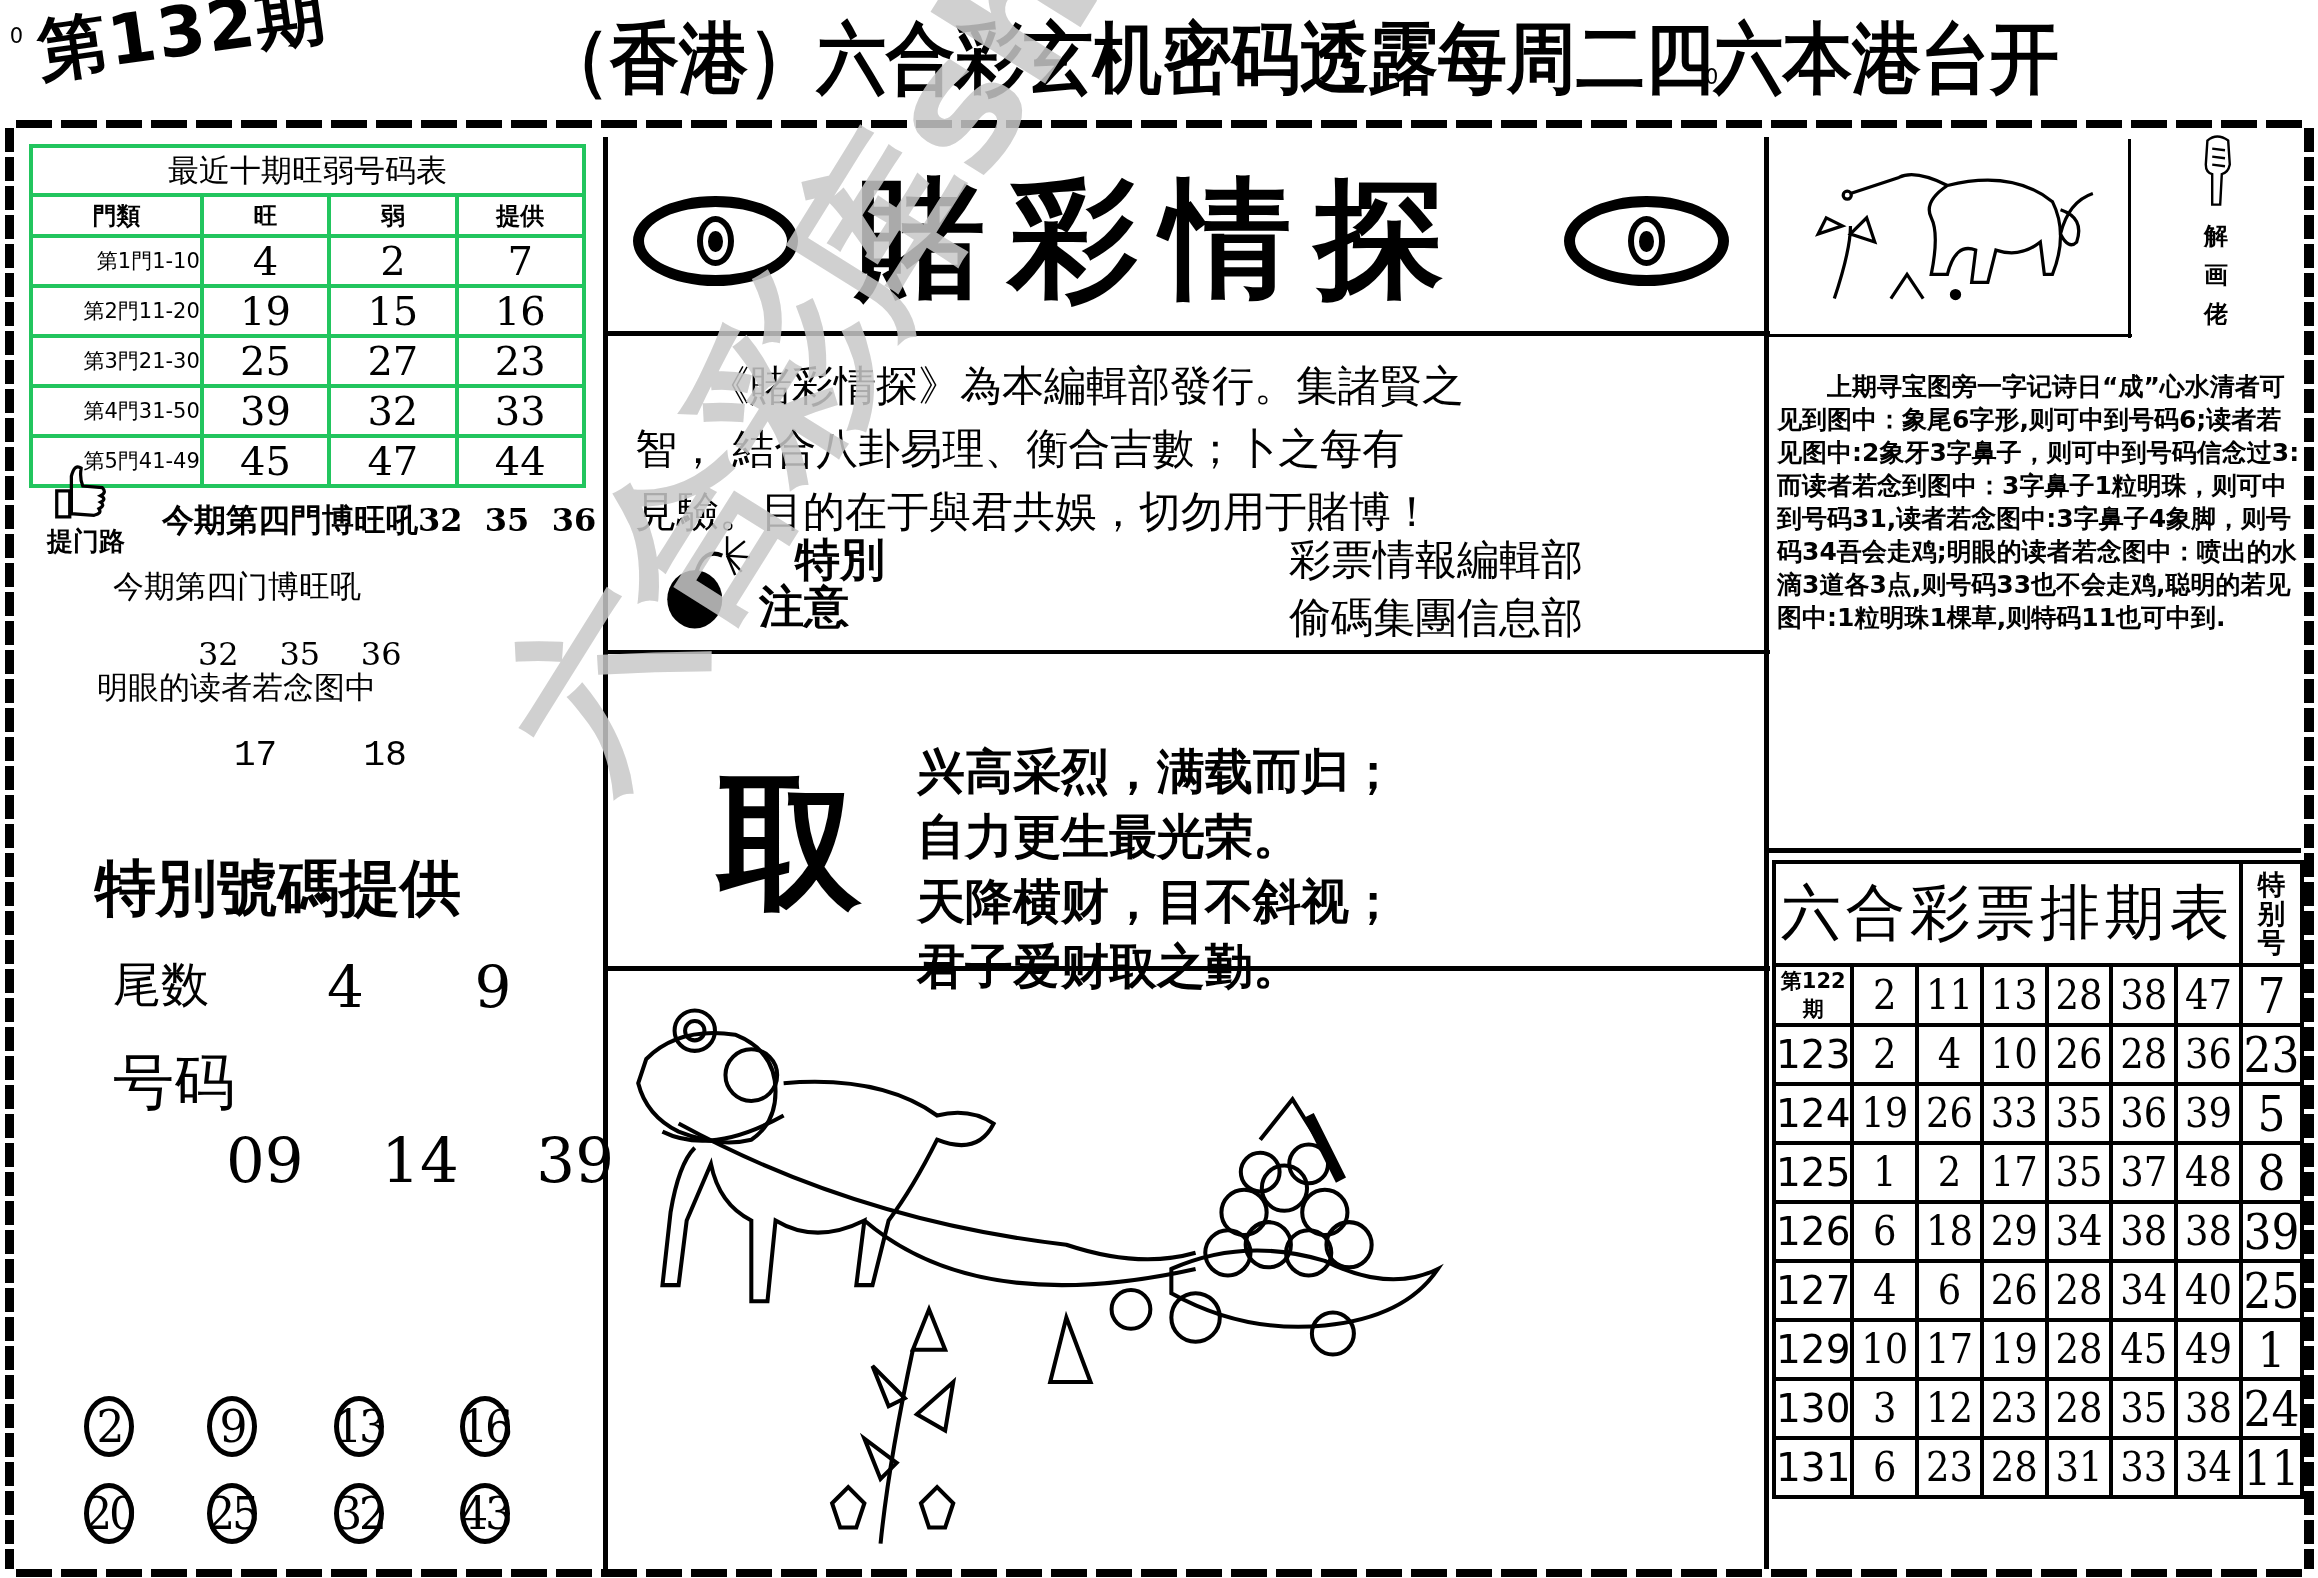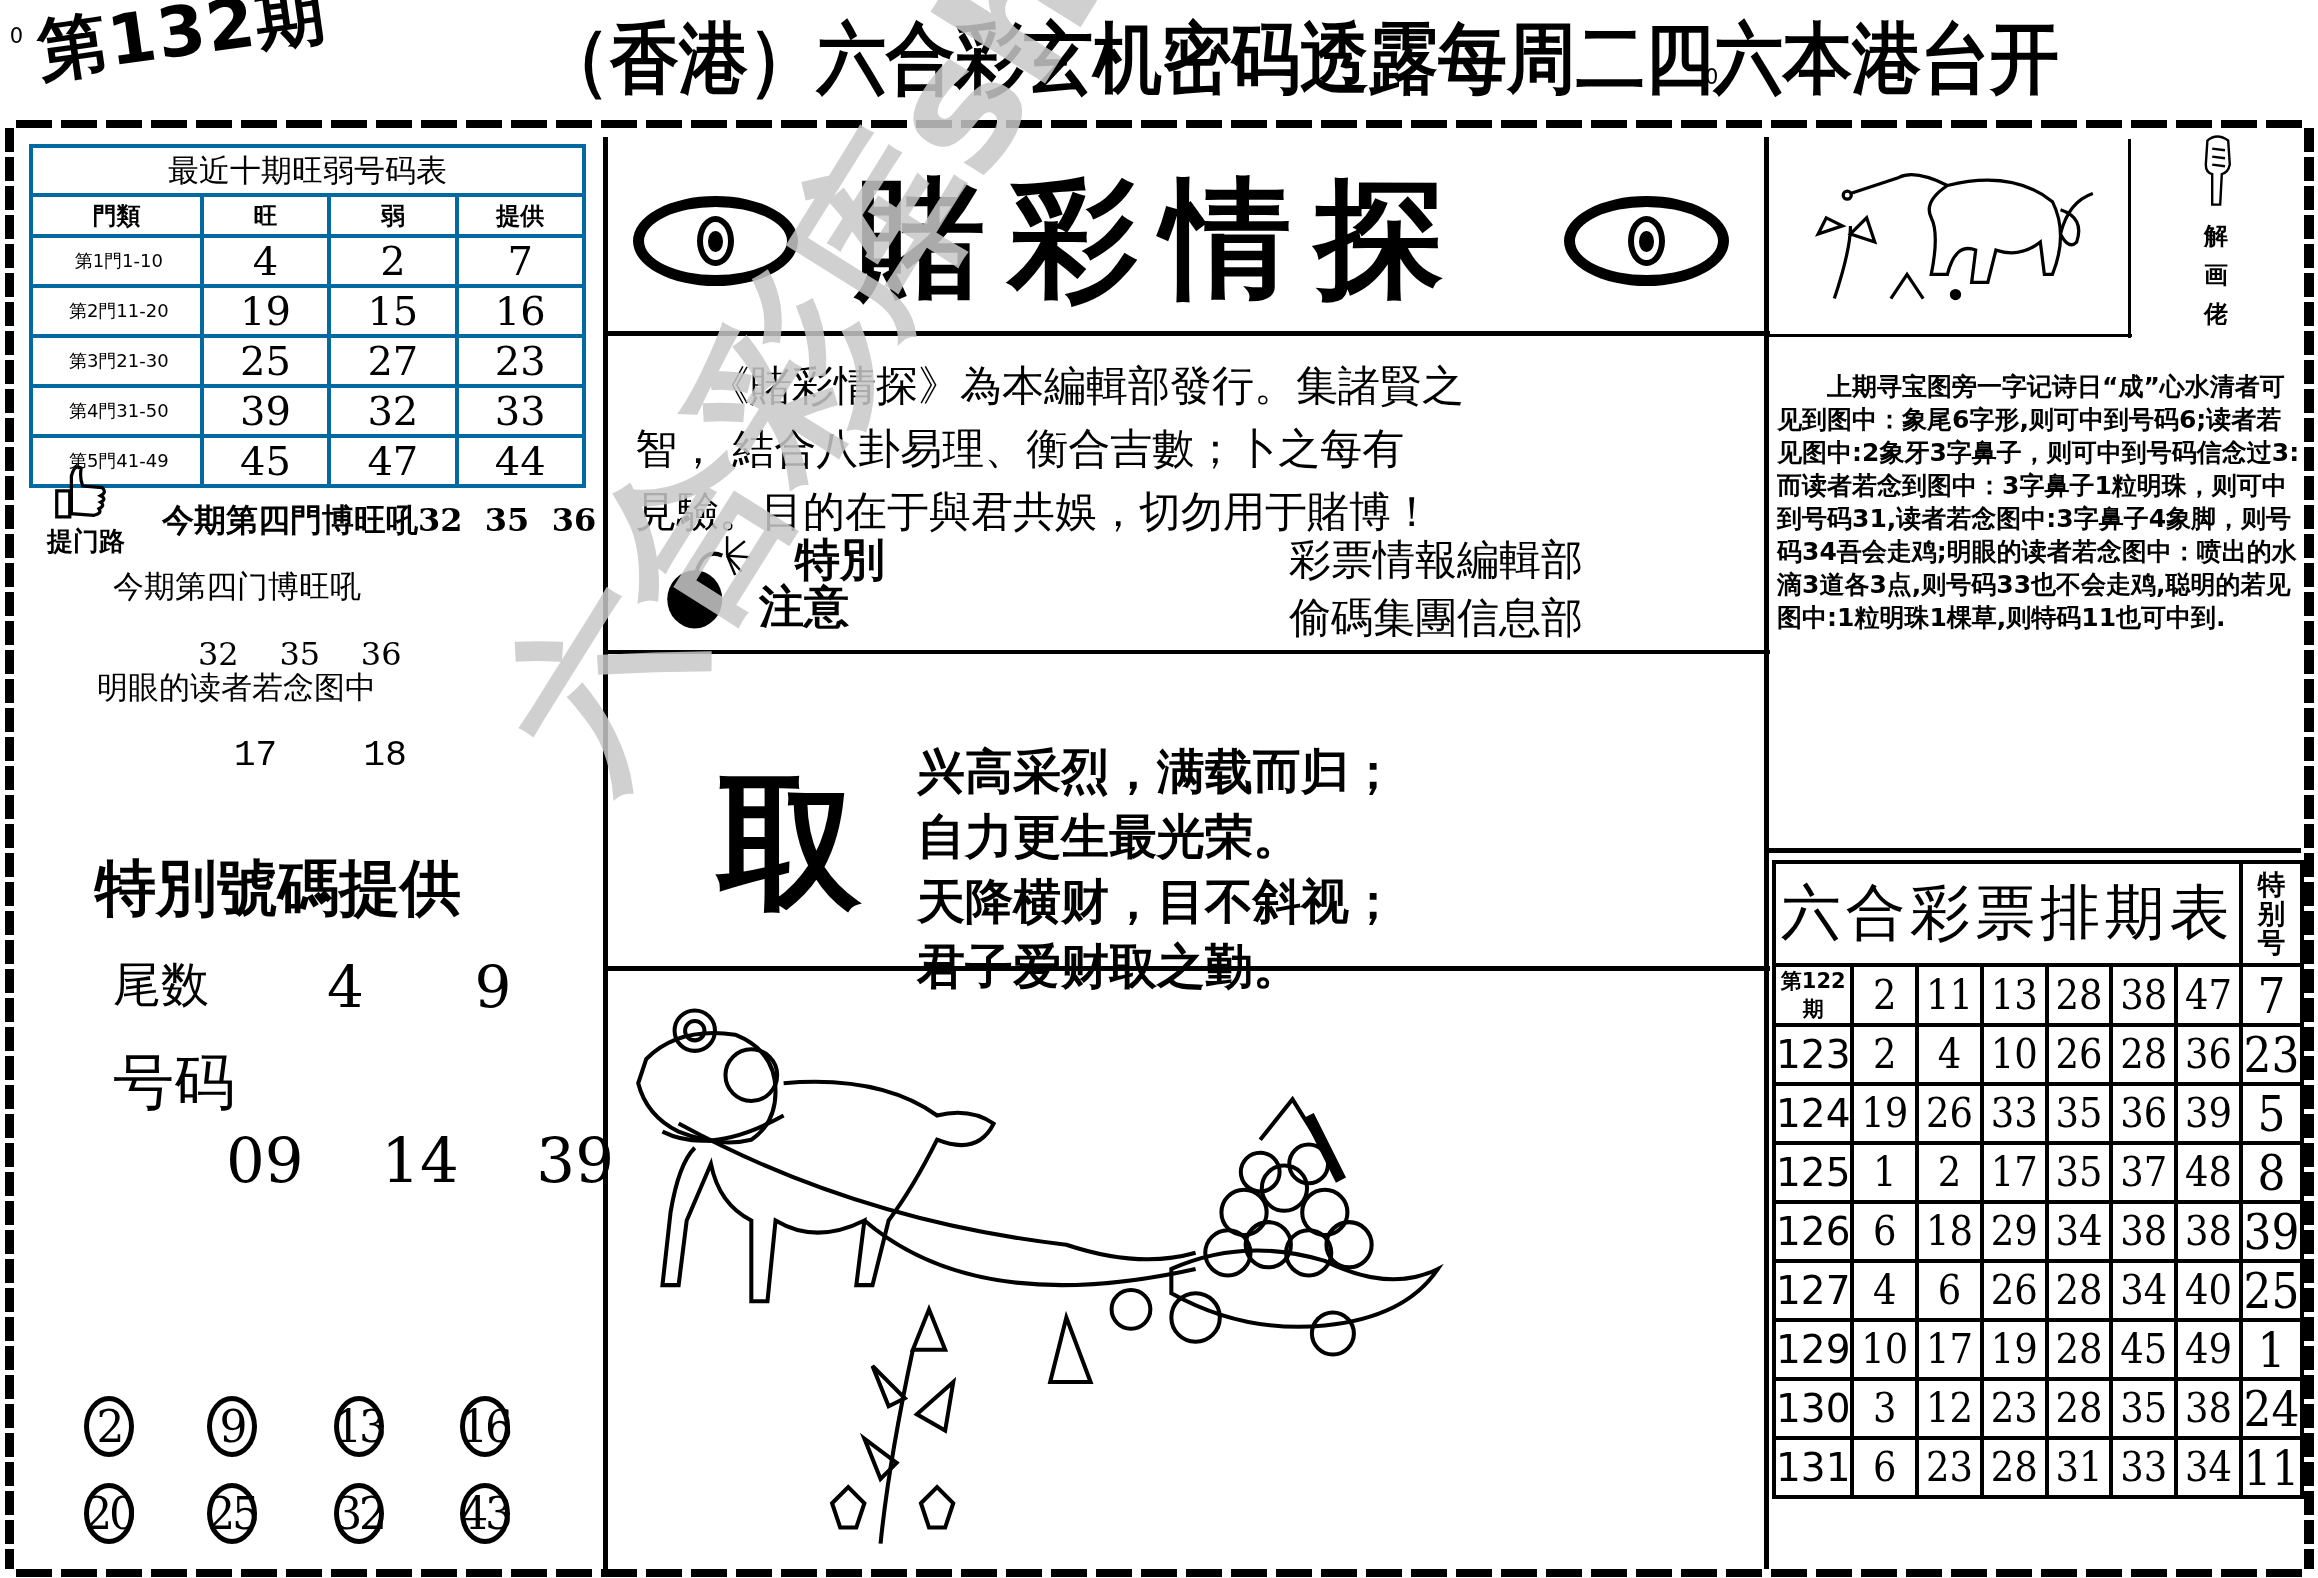--- a/index.html
+++ b/index.html
@@ -9,24 +9,24 @@
   .issue{left:32px;top:6.5px;font-size:69px;font-weight:bold;transform:rotate(-8deg);transform-origin:left top;letter-spacing:1.6px;font-family:"DejaVu Sans",sans-serif;}
   .issue-zero{left:9.7px;top:24px;font-size:21px;}
   .headline{left:541px;top:8px;font-size:69px;font-weight:bold;letter-spacing:0px;white-space:nowrap;font-family:"DejaVu Serif",serif;transform:scaleY(1.12);transform-origin:left top;}
   .headline-zero{left:1705px;top:65px;font-size:21px;}
   
   .dashed-v{width:9.7px;background:repeating-linear-gradient(to bottom,#000 0 24px,#fff 24px 29px);}
   .dashed-h{height:8px;background:repeating-linear-gradient(to right,#000 0 36px,#fff 36px 45px);}
   .rule{background:#000;}
   
   table.wr{border-collapse:collapse;position:absolute;left:29px;top:144px;width:557px;}
-  table.wr td{border:4px solid #0369a1;text-align:center;height:37px;padding:0;}
+  table.wr td{border:4px solid #22c55e;text-align:center;height:37px;padding:0;}
   table.wr .ttl{font-size:31px;height:45px;}
   table.wr .hdr{font-size:24px;font-weight:bold;font-family:"DejaVu Serif",serif;}
-  table.wr .lbl{font-size:18px;text-align:center;padding-left:4.8px;width:162px;white-space:nowrap;}
+  table.wr .lbl{font-size:21px;text-align:right;padding-left:4.8px;width:162px;white-space:nowrap;}
   table.wr .num{font-size:40px;font-family:"DejaVu Serif",serif;}
   
   .eye{width:81px;height:81px;border:13px solid #000;border-radius:50% / 50%;box-sizing:border-box;display:flex;align-items:center;justify-content:center;}
   .eye .iris{width:37px;height:50px;border:6.5px solid #000;border-radius:50%;box-sizing:border-box;display:flex;align-items:center;justify-content:center;}
   .eye .pupil{width:14.5px;height:21px;background:#000;border-radius:50%;}
   .brand{left:856px;top:153px;font-size:129px;font-weight:bold;letter-spacing:24px;font-family:"DejaVu Serif",serif;}
   .intro{left:635px;top:354px;width:1123px;font-size:42px;line-height:63px;}
   .poem{left:917px;top:691px;font-size:48px;font-weight:bold;line-height:65px;margin-top:48px;}
   .bigchar{left:717px;top:747px;font-size:145px;font-weight:bold;font-family:"DejaVu Serif",serif;}
   

